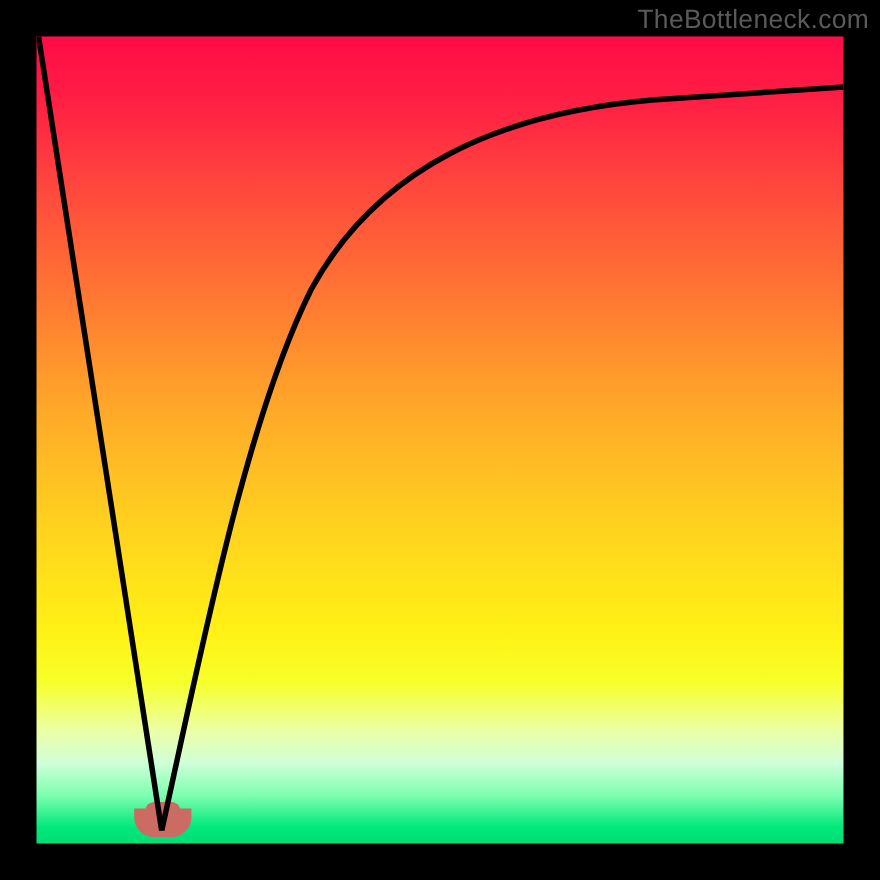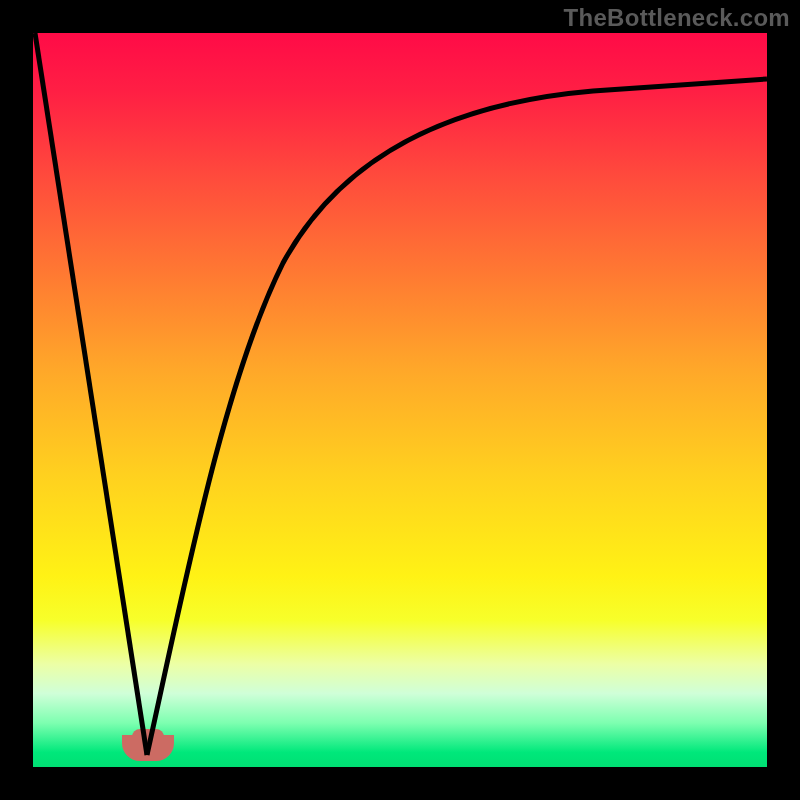--- a/index.html
+++ b/index.html
@@ -38,21 +38,21 @@
       #00e87b 98%,
       #00df73 100%
     );
   }
   .watermark {
     position: absolute;
     top: 4px;
     right: 10px;
     color: #5a5a5a;
     font-size: 24px;
-    font-weight: 700;
+    font-weight: 400;
     letter-spacing: 0.3px;
     user-select: none;
   }
   svg.curves {
     position: absolute;
     inset: 0;
   }
   .hump {
     position: absolute;
     width: 52px;

